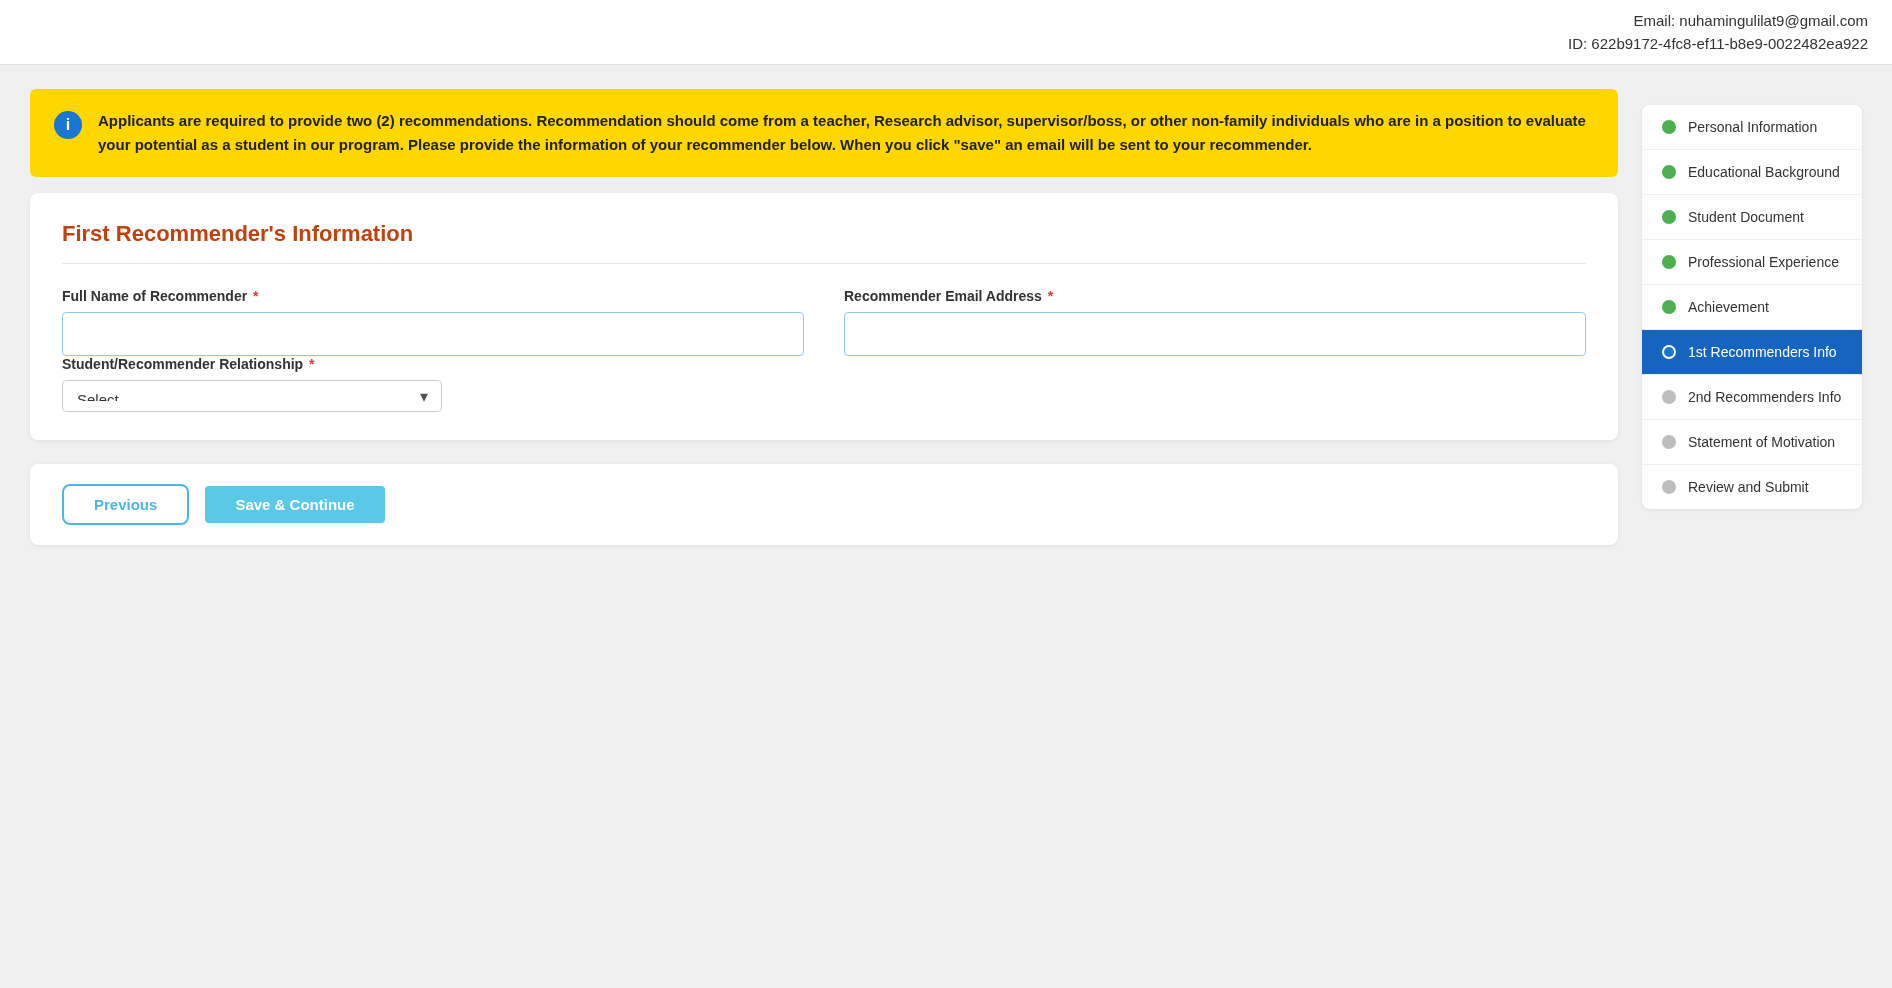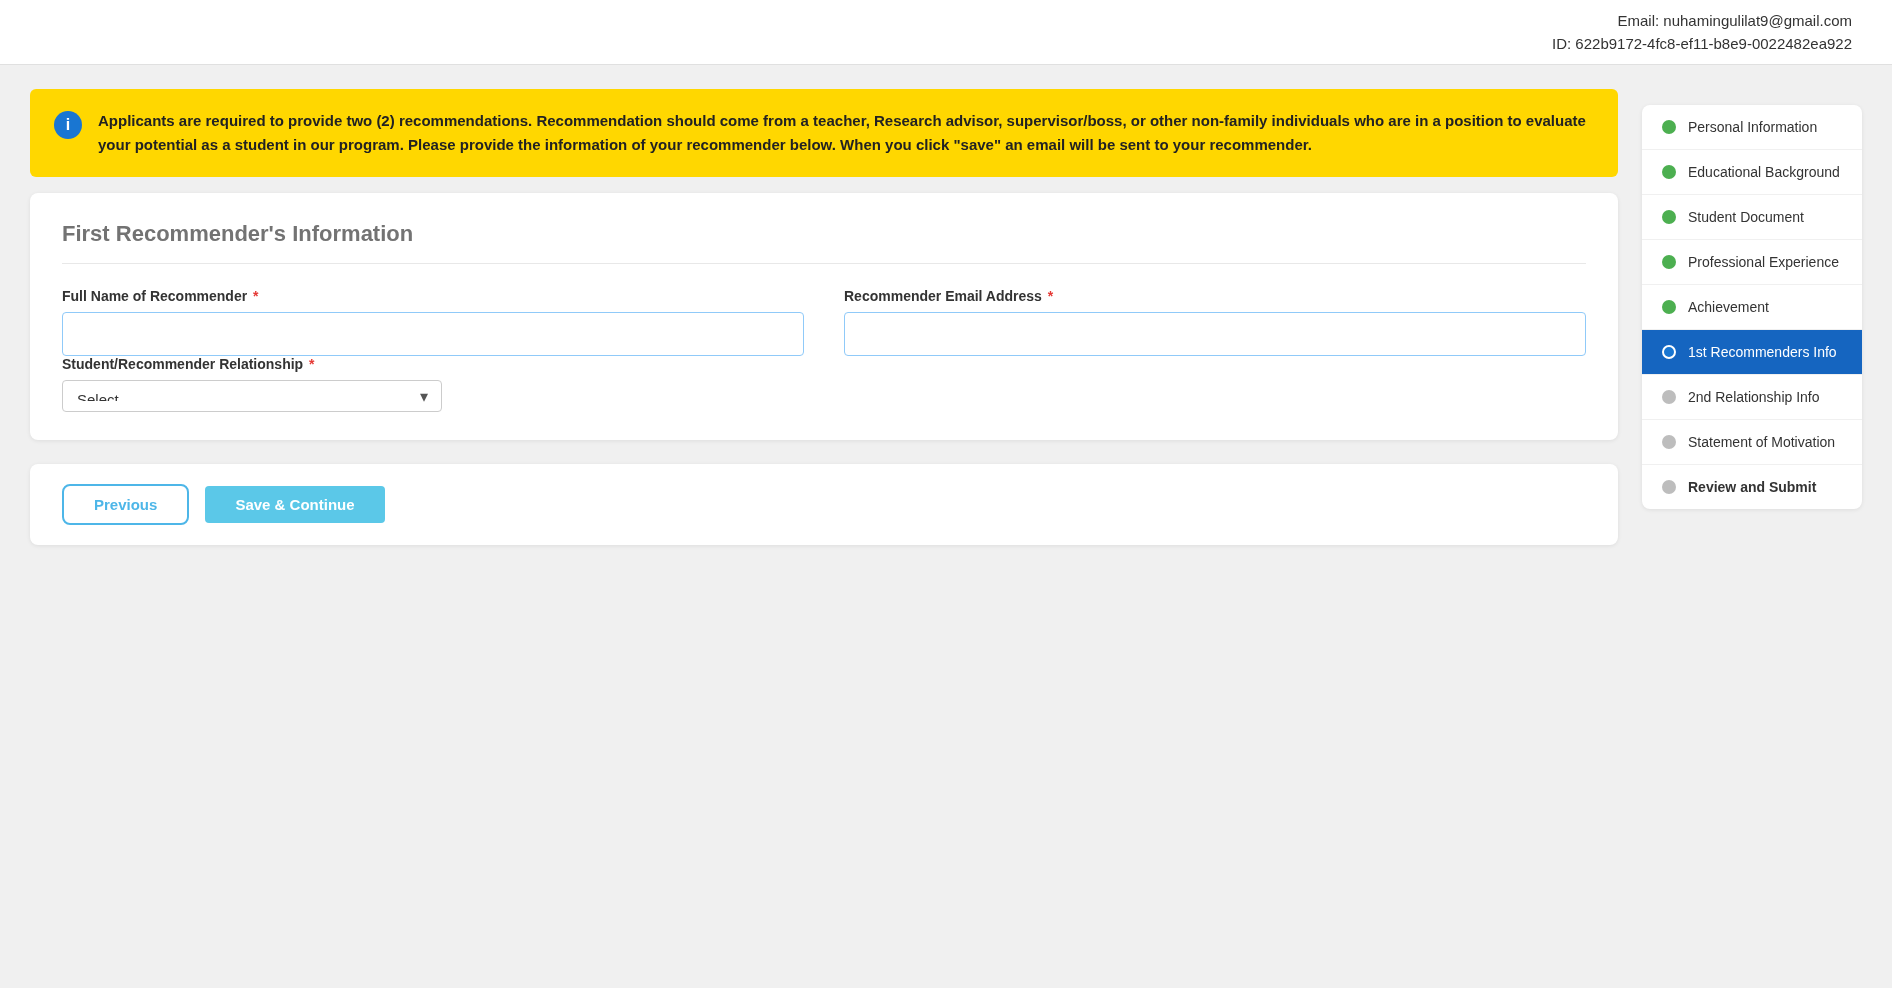--- a/index.html
+++ b/index.html
@@ -4,21 +4,21 @@
   <style>
     * { box-sizing: border-box; margin: 0; padding: 0; }
     body {
       font-family: Arial, sans-serif;
       background: #f0f0f0;
       min-height: 988px;
       color: #333;
     }
     .top-bar {
       background: #fff;
-      padding: 12px 40px;
+      padding: 12px 24px;
       text-align: right;
       border-bottom: 1px solid #e0e0e0;
     }
     .top-bar .email-line {
       font-size: 15px;
       color: #333;
       margin-bottom: 6px;
     }
     .top-bar .id-line {
       font-size: 15px;
@@ -66,21 +66,21 @@
     }
     .form-card {
       background: #fff;
       border-radius: 8px;
       padding: 28px 32px;
       box-shadow: 0 1px 4px rgba(0,0,0,0.08);
     }
     .form-card h2 {
       font-size: 22px;
       font-weight: bold;
-      color: #737373;
+      color: #c2410c;
       margin-bottom: 24px;
       padding-bottom: 16px;
       border-bottom: 1px solid #e8e8e8;
     }
     .form-row {
       display: flex;
       gap: 40px;
     }
     .form-group {
       flex: 1;
@@ -185,21 +185,20 @@
       align-items: center;
       gap: 12px;
       padding: 14px 20px;
       font-size: 14px;
       color: #333;
       border-bottom: 1px solid #f0f0f0;
       cursor: pointer;
     }
     .sidebar-item:last-child {
       border-bottom: none;
-      font-weight: bold;
     }
     .sidebar-item.active {
       background: #1565c0;
       color: #fff;
     }
     .sidebar-item.active .dot {
       background: #1976d2;
       border: 2px solid #fff;
     }
     .dot {
@@ -294,21 +293,21 @@
       <div class="sidebar-item">
         <div class="dot green"></div>
         <span class="item-label">Achievement</span>
       </div>
       <div class="sidebar-item active">
         <div class="dot blue"></div>
         <span class="item-label">1st Recommenders Info</span>
       </div>
       <div class="sidebar-item">
         <div class="dot gray"></div>
-        <span class="item-label">2nd Relationship Info</span>
+        <span class="item-label">2nd Recommenders Info</span>
       </div>
       <div class="sidebar-item">
         <div class="dot gray"></div>
         <span class="item-label">Statement of Motivation</span>
       </div>
       <div class="sidebar-item">
         <div class="dot gray"></div>
         <span class="item-label">Review and Submit</span>
       </div>
     </div>

